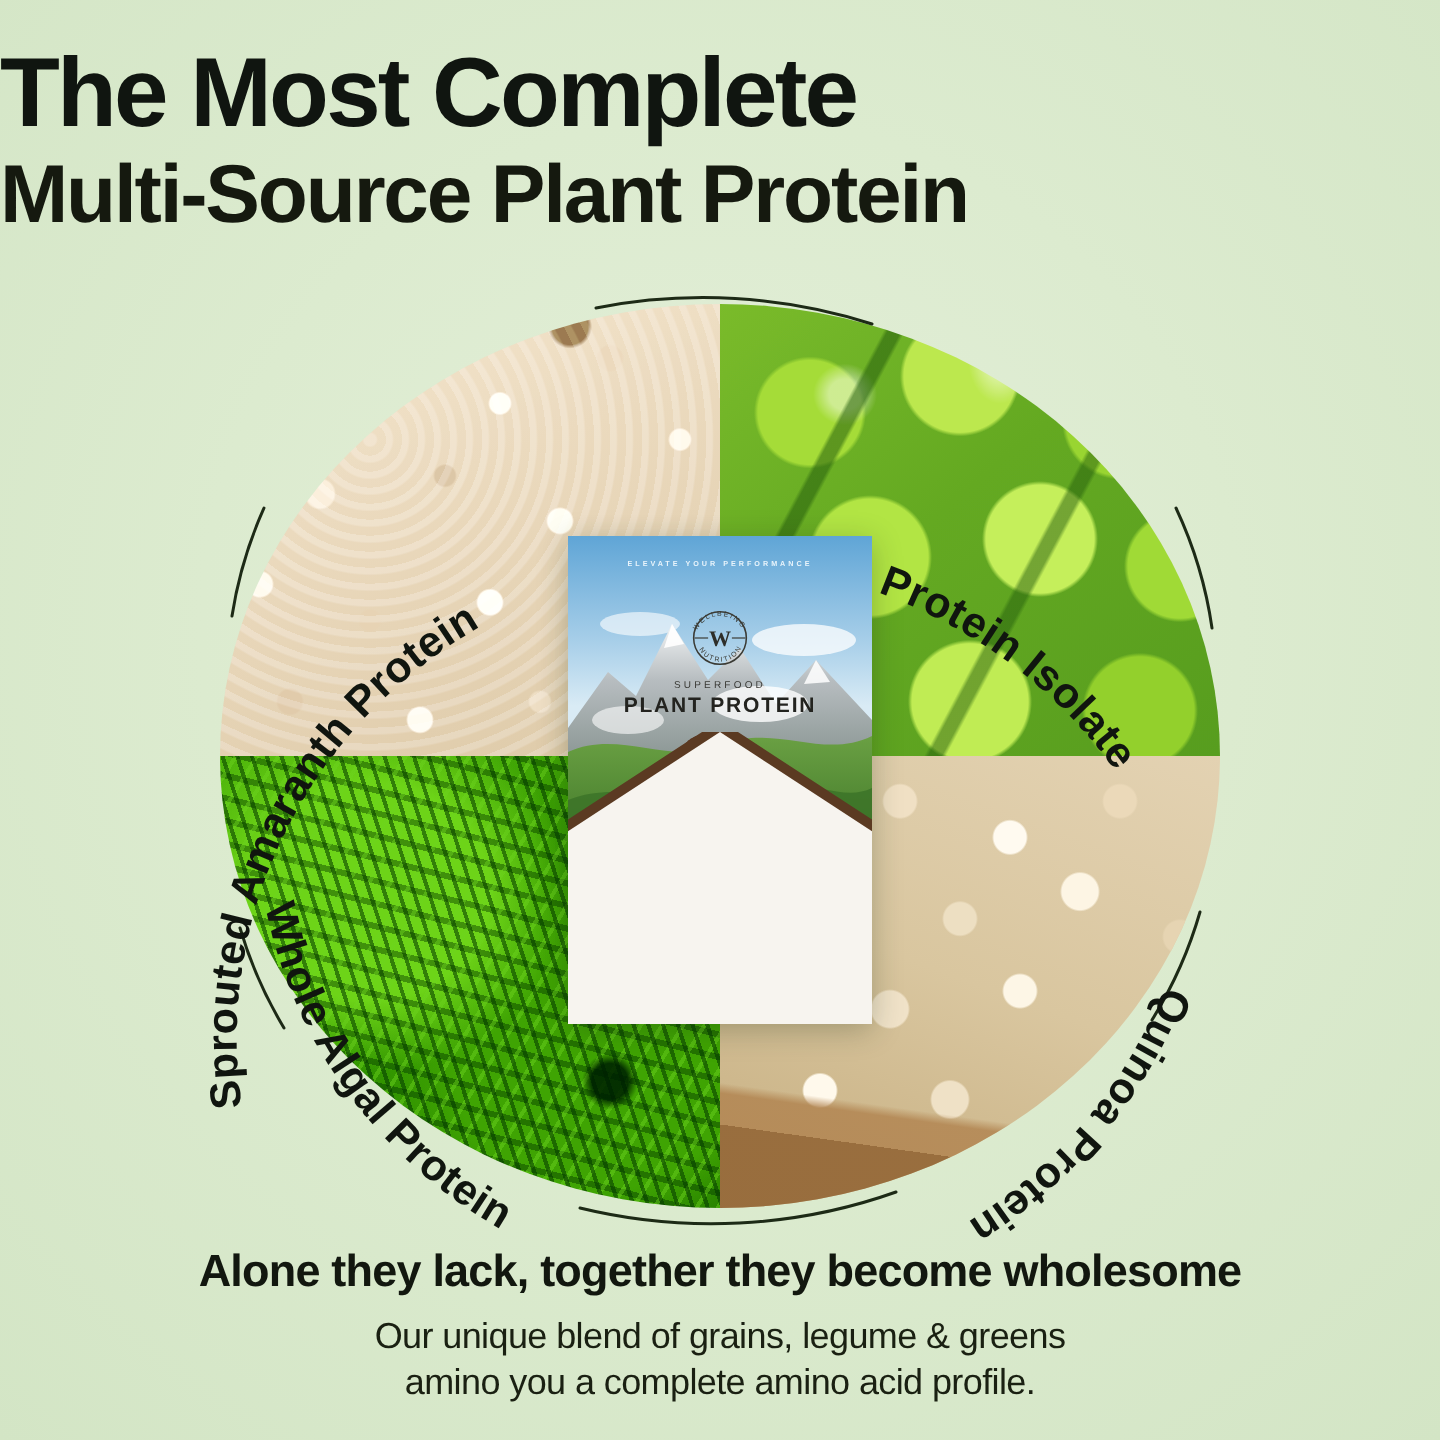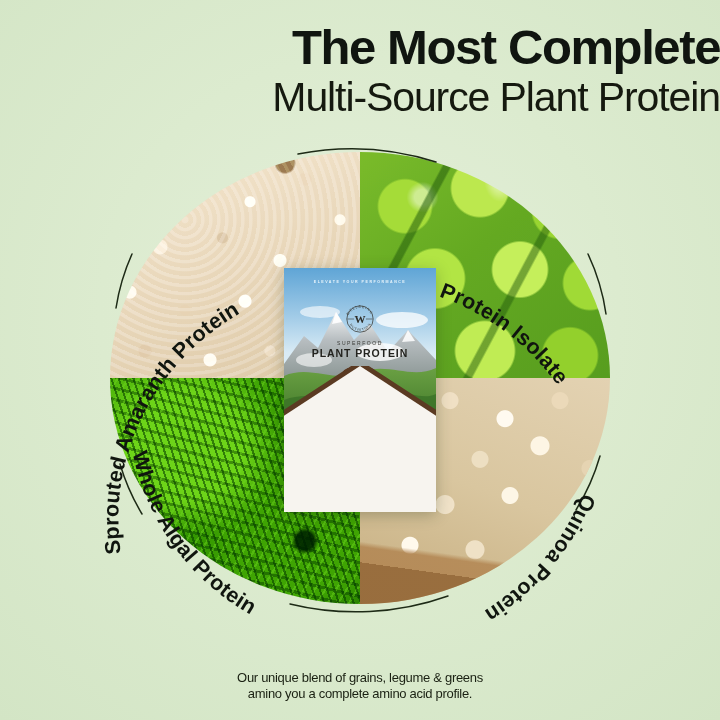--- a/index.html
+++ b/index.html
@@ -12,40 +12,39 @@
   }
   .stage{
     position:absolute;inset:0;
     background:
       radial-gradient(circle at 50% 44%, #e4efda 0%, #dcebcf 48%, #d3e5c5 100%);
   }
 
   
   .headline{
     position:absolute;top:22px;left:0;right:0;
-    text-align:right;
+    text-align:left;
     z-index:30;
   }
   .h-line1{
     font-size:49px;
     font-weight:bold;
     letter-spacing:-1.4px;
     color:#101510;
     line-height:1.04;
     white-space:nowrap;
   }
   .h-line2{
     font-size:41px;
-    font-weight:normal;
+    font-weight:bold;
     letter-spacing:-1.1px;
     color:#15190f;
     line-height:1.12;
     margin-top:2px;
     white-space:nowrap;
-    padding-left:48px;
   }
 
   
   .circle-wrap{
     position:absolute;
     left:110px;top:152px;
     width:500px;height:452px;
     z-index:10;
   }
   .photo-circle{
@@ -280,21 +279,21 @@
     position:absolute;left:0;right:0;bottom:18px;
     text-align:center;z-index:30;
   }
   .f-lead{
     font-size:22.5px;font-weight:bold;color:#12170f;
     letter-spacing:-.4px;line-height:1.2;
     white-space:nowrap;
   }
   .f-sub{
     margin-top:8px;
-    font-size:13px;color:#1a2012;line-height:1.25;
+    font-size:18px;color:#1a2012;line-height:1.25;
     letter-spacing:-.3px;
   }
   .f-sub b{font-weight:normal;}
 </style>
 </head>
 <body>
 
 <div class="stage">
 
   <div class="headline">
@@ -479,19 +478,20 @@
       <div style="display:flex;align-items:center;gap:3px;">
         <span>NUTRACEUTICAL</span>
         <span class="veg-mark">
             <span class="veg-dot"></span>
           </span>
       </div>
     </div>
   </div>
 
   <div class="footer">
+    <div class="f-lead">Alone they lack, together they become wholesome</div>
     <div class="f-sub">
       <div>Our unique blend of grains, legume &amp; greens</div>
       <div><span>amino you a </span><b>complete amino acid profile.</b></div>
     </div>
   </div>
 
 </div>
 
 </body></html>

